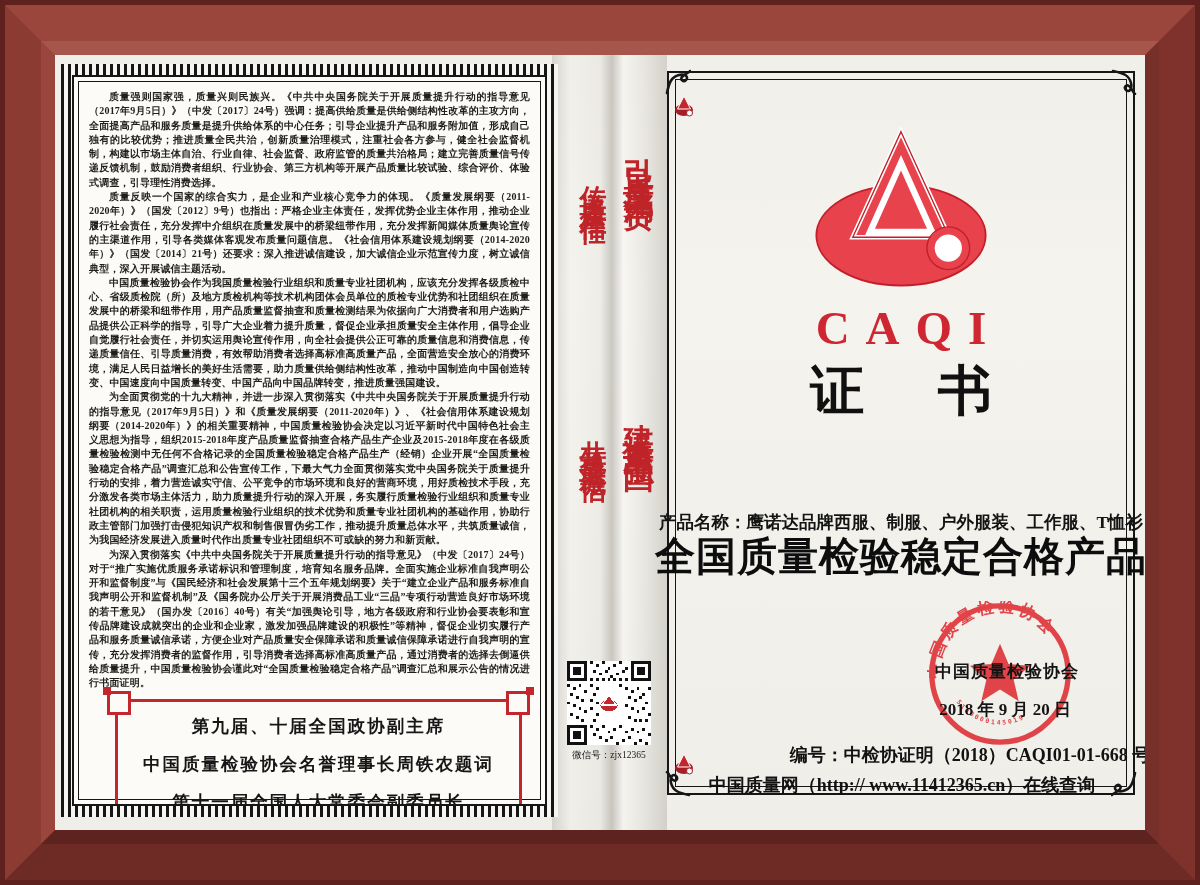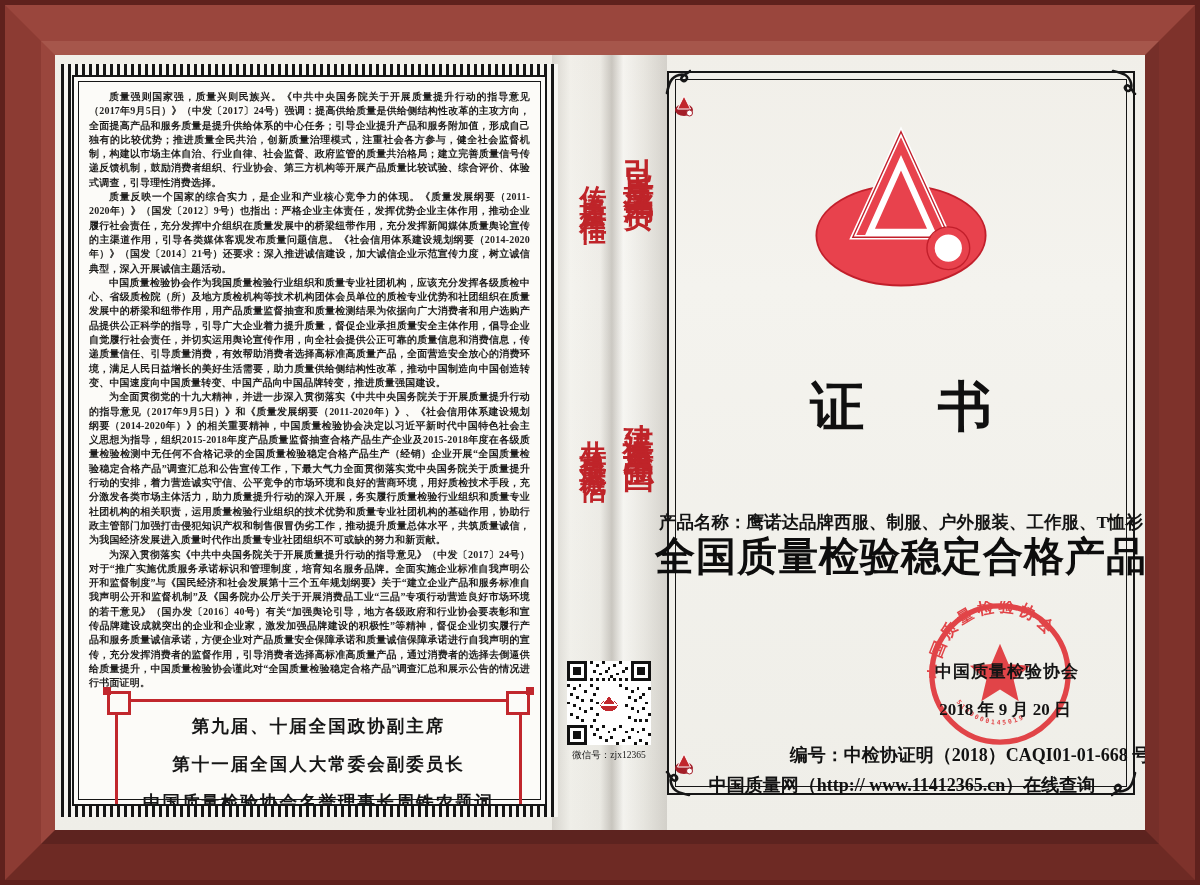--- a/index.html
+++ b/index.html
@@ -49,21 +49,21 @@
   .curl svg{display:block;}
   .curl.tl{left:-4px;top:-4px;}
   .curl.tr{right:-4px;top:-4px;transform:rotate(90deg);}
   .curl.br{right:-4px;bottom:-4px;transform:rotate(180deg);}
   .curl.bl{left:-4px;bottom:-4px;transform:rotate(270deg);}
   .mini-emblem{position:absolute;width:20px;height:24px;}
   .me-tl{left:5px;top:22px;}
   .me-bl{left:5px;bottom:16px;}
   .logo{position:absolute;top:52px;left:50%;transform:translateX(-50%);width:182px;height:170px;}
   .caqi-text{top:228px;left:50%;transform:translateX(-50%);font-size:47px;font-weight:700;color:#cf2731;letter-spacing:16px;text-indent:16px;}
-  .cert-title{top:298px;left:50%;transform:translateX(-50%);font-size:54px;font-weight:900;color:#101010;letter-spacing:30px;text-indent:30px;}
+  .cert-title{top:282px;left:50%;transform:translateX(-50%);font-size:54px;font-weight:900;color:#101010;letter-spacing:30px;text-indent:30px;}
   .company{top:401px;left:50%;transform:translateX(-50%);font-size:31px;font-weight:900;color:#101010;letter-spacing:3px;}
   .product{top:437px;left:50%;transform:translateX(-50%);font-size:17.5px;font-weight:800;color:#141414;}
   .award{top:456px;left:50%;transform:translateX(-50%);font-size:40px;font-weight:900;color:#0d0d0d;letter-spacing:1px;}
   .date-range{top:503px;left:50%;transform:translateX(-50%);font-size:17px;font-weight:800;color:#141414;}
   .seal{position:absolute;left:258px;top:528px;width:146px;height:146px;opacity:.93;}
   .seal-org{top:587px;left:338px;transform:translateX(-50%);font-size:17px;font-weight:800;color:#141414;letter-spacing:1px;}
   .issue-date{top:625px;left:336px;transform:translateX(-50%);font-size:17px;font-weight:800;color:#141414;}
   .cert-no{top:670px;left:301px;transform:translateX(-50%);font-size:18px;font-weight:800;color:#121212;}
   .query{top:700px;left:233px;transform:translateX(-50%);font-size:18px;font-weight:700;color:#121212;}
 </style>
@@ -84,22 +84,22 @@
                 <p>质量反映一个国家的综合实力，是企业和产业核心竞争力的体现。《质量发展纲要（2011-2020年）》（国发〔2012〕9号）也指出：严格企业主体责任，发挥优势企业主体作用，推动企业履行社会责任，充分发挥中介组织在质量发展中的桥梁纽带作用，充分发挥新闻媒体质量舆论宣传的主渠道作用，引导各类媒体客观发布质量问题信息。《社会信用体系建设规划纲要（2014-2020年）》（国发〔2014〕21号）还要求：深入推进诚信建设，加大诚信企业示范宣传力度，树立诚信典型，深入开展诚信主题活动。</p>
                 <p>中国质量检验协会作为我国质量检验行业组织和质量专业社团机构，应该充分发挥各级质检中心、省级质检院（所）及地方质检机构等技术机构团体会员单位的质检专业优势和社团组织在质量发展中的桥梁和纽带作用，用产品质量监督抽查和质量检测结果为依据向广大消费者和用户选购产品提供公正科学的指导，引导广大企业着力提升质量，督促企业承担质量安全主体作用，倡导企业自觉履行社会责任，并切实运用舆论宣传作用，向全社会提供公正可靠的质量信息和消费信息，传递质量信任、引导质量消费，有效帮助消费者选择高标准高质量产品，全面营造安全放心的消费环境，满足人民日益增长的美好生活需要，助力质量供给侧结构性改革，推动中国制造向中国创造转变、中国速度向中国质量转变、中国产品向中国品牌转变，推进质量强国建设。</p>
                 <p>为全面贯彻党的十九大精神，并进一步深入贯彻落实《中共中央国务院关于开展质量提升行动的指导意见（2017年9月5日）》和《质量发展纲要（2011-2020年）》、《社会信用体系建设规划纲要（2014-2020年）》的相关重要精神，中国质量检验协会决定以习近平新时代中国特色社会主义思想为指导，组织2015-2018年度产品质量监督抽查合格产品生产企业及2015-2018年度在各级质量检验检测中无任何不合格记录的全国质量检验稳定合格产品生产（经销）企业开展“全国质量检验稳定合格产品”调查汇总和公告宣传工作，下最大气力全面贯彻落实党中央国务院关于质量提升行动的安排，着力营造诚实守信、公平竞争的市场环境和良好的营商环境，用好质检技术手段，充分激发各类市场主体活力，助力质量提升行动的深入开展，务实履行质量检验行业组织和质量专业社团机构的相关职责，运用质量检验行业组织的技术优势和质量专业社团机构的基础作用，协助行政主管部门加强打击侵犯知识产权和制售假冒伪劣工作，推动提升质量总体水平，共筑质量诚信，为我国经济发展进入质量时代作出质量专业社团组织不可或缺的努力和新贡献。</p>
                 <p>为深入贯彻落实《中共中央国务院关于开展质量提升行动的指导意见》（中发〔2017〕24号）对于“推广实施优质服务承诺标识和管理制度，培育知名服务品牌。全面实施企业标准自我声明公开和监督制度”与《国民经济和社会发展第十三个五年规划纲要》关于“建立企业产品和服务标准自我声明公开和监督机制”及《国务院办公厅关于开展消费品工业“三品”专项行动营造良好市场环境的若干意见》（国办发〔2016〕40号）有关“加强舆论引导，地方各级政府和行业协会要表彰和宣传品牌建设成就突出的企业和企业家，激发加强品牌建设的积极性”等精神，督促企业切实履行产品和服务质量诚信承诺，方便企业对产品质量安全保障承诺和质量诚信保障承诺进行自我声明的宣传，充分发挥消费者的监督作用，引导消费者选择高标准高质量产品，通过消费者的选择去倒逼供给质量提升，中国质量检验协会谨此对“全国质量检验稳定合格产品”调查汇总和展示公告的情况进行书面证明。</p>
               </div>
               <div class="red-box">
                 <span class="knot tl"></span>
                 <span class="knot tr"></span>
 
                 <div class="hline">第九届、十届全国政协副主席</div>
+                <div class="hline">中国质量检验协会名誉理事长周铁农题词</div>
                 <div class="hline">第十一届全国人大常委会副委员长</div>
-                <div class="hline">中国质量检验协会名誉理事长周铁农题词</div>
                 <div class="callig">追求质量诚信 践行社会责任</div>
 
               </div>
             </div>
           </div>
 
           <div class="vslogan vs-lt">传递质量信任</div>
           <div class="vslogan vs-lb">共筑质量诚信</div>
           <div class="vslogan vs-rt">引导质量消费</div>
           <div class="vslogan vs-rb">建设质量强国</div>
@@ -165,20 +165,21 @@
             <div class="logo">
               <svg viewBox="0 0 200 176" width="182" height="170">
                 <ellipse cx="100" cy="116" rx="93" ry="55" fill="#e8424d" stroke="#c21f2b" stroke-width="2"></ellipse>
                 <path d="M100 2 L153 118 L47 118 Z" fill="#e8424d" stroke="#fff" stroke-width="5"></path>
                 <path d="M100 36 L134 112 L66 112 Z" fill="none" stroke="#fff" stroke-width="7"></path>
                 <path d="M100 2 L153 118 L47 118 Z" fill="none" stroke="#c21f2b" stroke-width="1.5"></path>
                 <circle cx="152" cy="130" r="19" fill="#fff" stroke="#e8424d" stroke-width="8"></circle>
                 <circle cx="152" cy="130" r="23.5" fill="none" stroke="#c21f2b" stroke-width="1.5"></circle>
               </svg>
             </div>
+            <div class="abs caqi-text">CAQI</div>
             <div class="abs cert-title">证 书</div>
             <div class="abs award">全国质量检验稳定合格产品</div>
             <div class="abs product">产品名称：鹰诺达品牌西服、制服、户外服装、工作服、T恤衫</div>
 
             <div class="seal">
               <svg viewBox="0 0 150 150" width="146" height="146" xmlns="http://www.w3.org/2000/svg" xmlns:xlink="http://www.w3.org/1999/xlink">
                 <defs>
                   <path id="sealTop" d="M 14,84 A 62,62 0 1 1 136,84"></path>
                   <path id="sealBottom" d="M 26,97 A 55,55 0 0 0 124,97"></path>
                 </defs>

